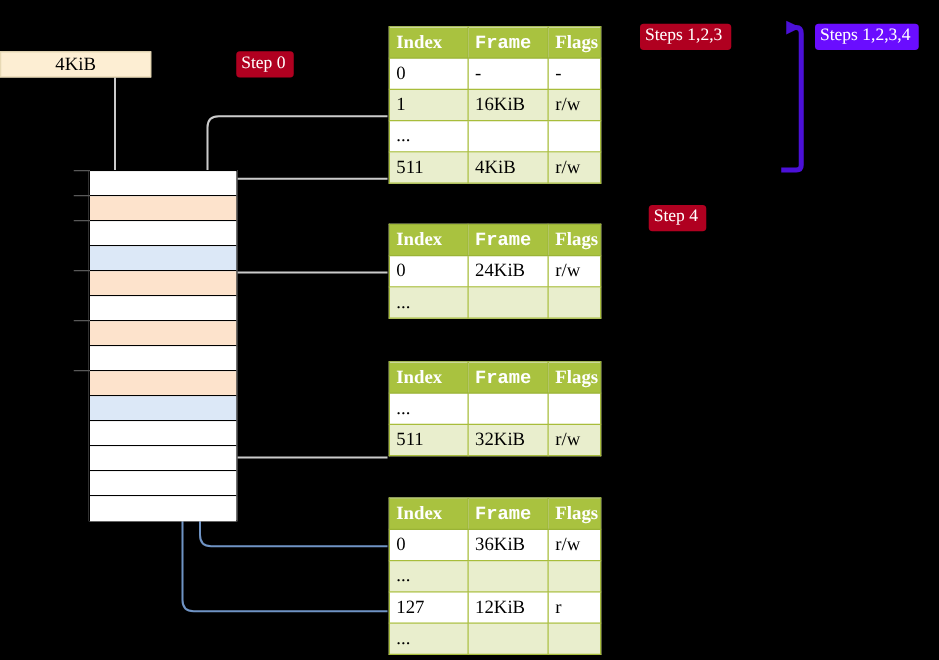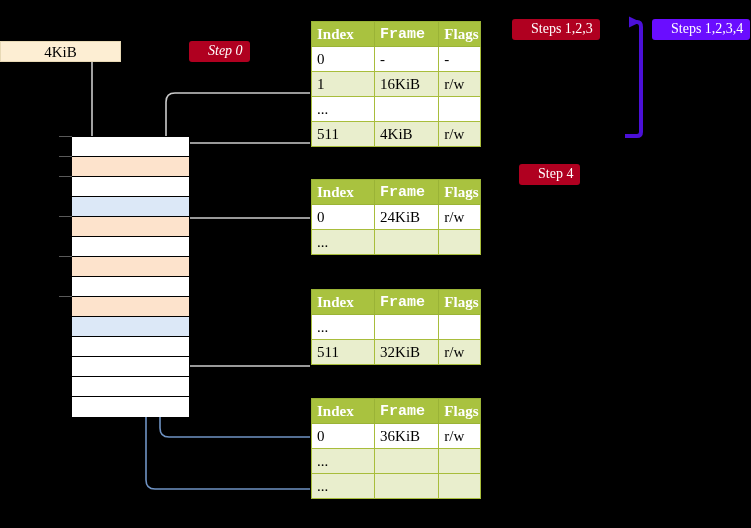--- a/index.html
+++ b/index.html
@@ -43,21 +43,21 @@
     padding-top: 1px;
   }
 
   
   .badge {
     position: absolute;
     box-sizing: border-box;
     color: #ffffff;
     font-size: 14px;
     line-height: 18px;
-    padding: 1px 7px 2px 19px;
+    padding: 1px 7px 2px 4px;
     border-radius: 3px;
     white-space: nowrap;
   }
   .badge.red   { background: #b00020; }
   .badge.violet{ background: #6a0dff; }
 
   
   .ptable {
     position: absolute;
     box-sizing: border-box;
@@ -149,21 +149,21 @@
 
     <path d="M 310,437 L 169,437 Q 160,437 160,428 L 160,336 L 160,330" fill="none" stroke="#6f93c4" stroke-width="1.6" marker-end="url(#ahBlueUp)"></path>
 
     <path d="M 310,489 L 155,489 Q 146,489 146,480 L 146,220 L 146,214" fill="none" stroke="#6f93c4" stroke-width="1.6" marker-end="url(#ahBlueUp)"></path>
 
     <path d="M 625,136 L 637,136 Q 641,136 641,132 L 641,27 Q 641,22 637,22 L 630,22" fill="none" stroke="#4b10d8" stroke-width="4" stroke-linecap="butt" marker-end="url(#ahViolet)"></path>
   </svg>
 
   <div class="sizebox" style="left:0px; top:41px; width:121px; height:21px;">4KiB</div>
 
-  <div class="badge red" style="left:189px; top:41px;font-style:italic;">Step 0</div>
+  <div class="badge red" style="left:189px; top:41px;">Step 0</div>
 
   <div class="badge red" style="left:512px; top:19px;">Steps 1,2,3</div>
 
   <div class="badge violet" style="left:652px; top:19px;">Steps 1,2,3,4</div>
 
   <div class="badge red" style="left:519px; top:164px;">Step 4</div>
 
   <div class="memcol" style="left:71px; top:136px; width:119px; height:281px;">
     <div class="memrow white"></div>
     <div class="memrow peach"></div>
@@ -276,20 +276,25 @@
       <tr class="plain">
         <td>0</td>
         <td>36KiB</td>
         <td>r/w</td>
       </tr>
       <tr class="alt">
         <td>...</td>
         <td></td>
         <td></td>
       </tr>
+      <tr class="plain">
+        <td>127</td>
+        <td>12KiB</td>
+        <td>r</td>
+      </tr>
       <tr class="alt">
         <td>...</td>
         <td></td>
         <td></td>
       </tr>
     </tbody>
   </table>
 
 </div>
 

